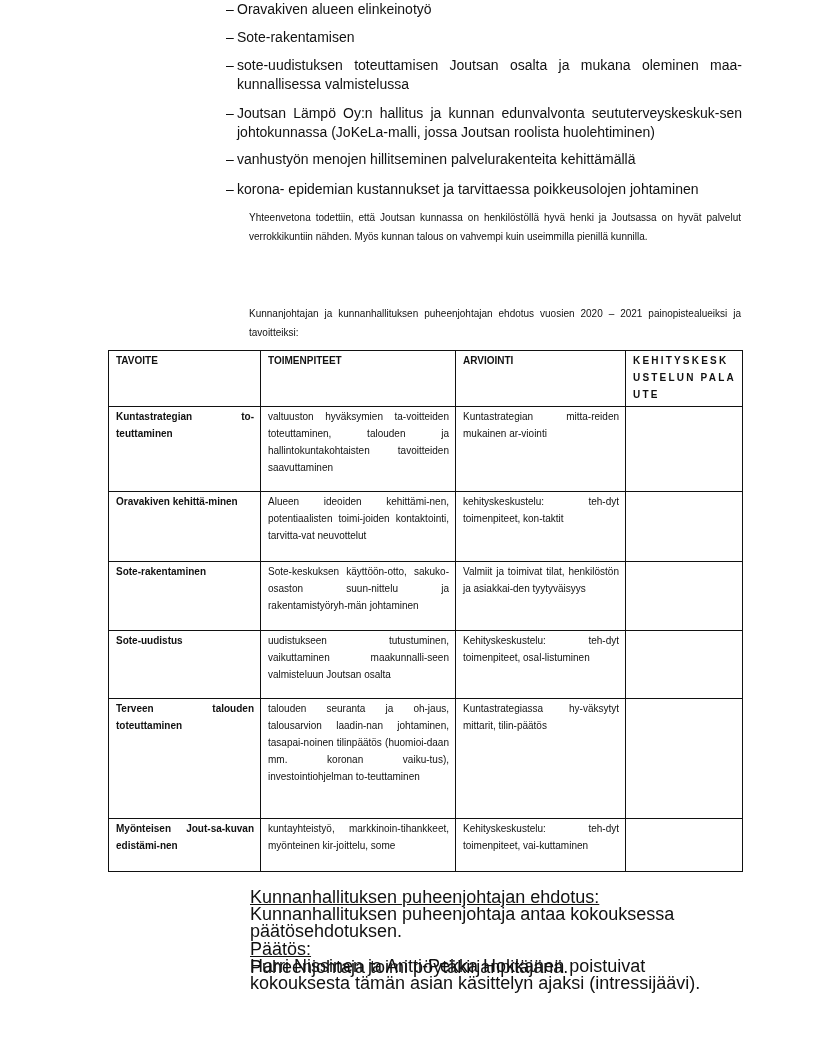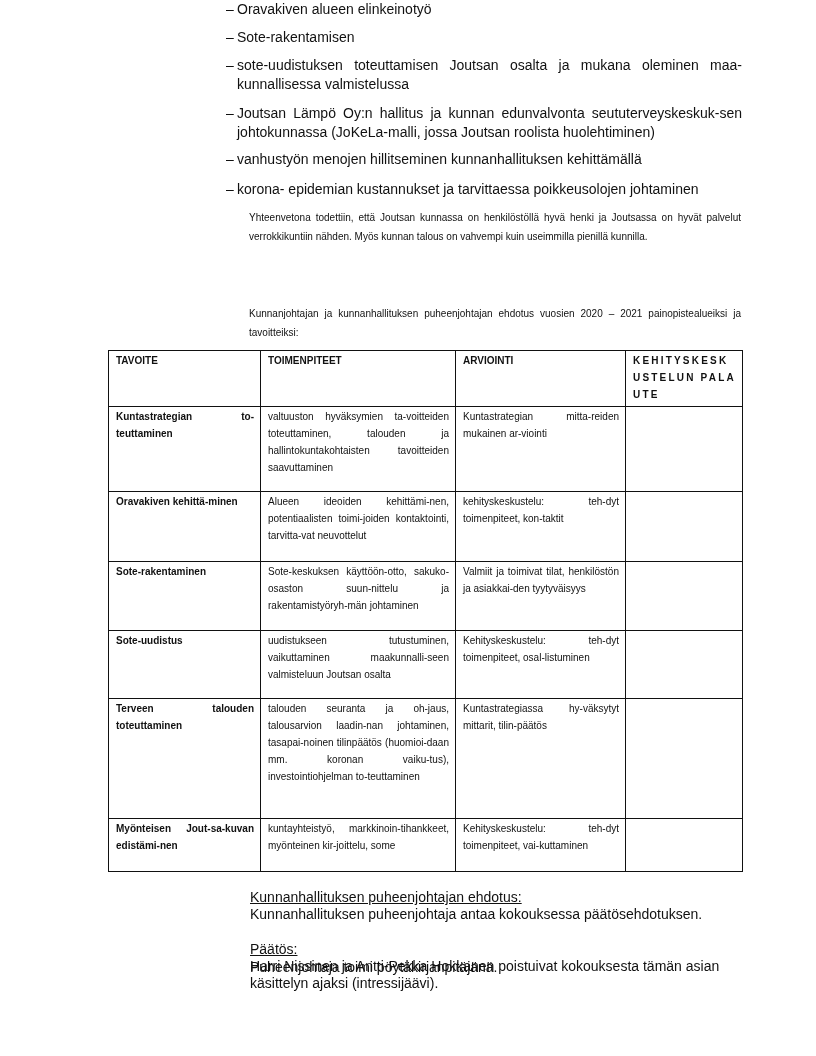--- a/index.html
+++ b/index.html
@@ -22,21 +22,21 @@
     border-collapse: collapse; table-layout: fixed; font-size: 10px;
   }
   table.goals td, table.goals th {
     border: 1.3px solid #111; vertical-align: top; padding: 1px 6px 1px 7px;
     line-height: 17px; text-align: justify; font-weight: normal;
   }
   table.goals th { font-weight: bold; text-align: left; }
   table.goals td.goal { font-weight: bold; }
   .hdr-spaced { letter-spacing: 2.2px; }
   .bottom {
-    position: absolute; left: 250px; width: 500px; font-size: 14px; line-height: 17px;
+    position: absolute; left: 250px; width: 500px; font-size: 18px; line-height: 17px;
   }
   .u { text-decoration: underline; }
 </style>
 </head>
 <body>
 
 <div class="bullet" style="top:0px;">
   <span class="dash">–</span>
   <span class="txt">Oravakiven alueen elinkeinotyö</span>
 </div>
@@ -47,21 +47,21 @@
 <div class="bullet" style="top:56px;">
   <span class="dash">–</span>
   <span class="txt">sote-uudistuksen toteuttamisen Joutsan osalta ja mukana oleminen maa-kunnallisessa valmistelussa</span>
 </div>
 <div class="bullet" style="top:104px;">
   <span class="dash">–</span>
   <span class="txt">Joutsan Lämpö Oy:n hallitus ja kunnan edunvalvonta seututerveyskeskuk-sen johtokunnassa (JoKeLa-malli, jossa Joutsan roolista huolehtiminen)</span>
 </div>
 <div class="bullet" style="top:150px;">
   <span class="dash">–</span>
-  <span class="txt">vanhustyön menojen hillitseminen kunnanhallituksen kehittämällä</span>
+  <span class="txt">vanhustyön menojen hillitseminen palvelurakenteita kehittämällä</span>
 </div>
 <div class="bullet" style="top:180px;">
   <span class="dash">–</span>
   <span class="txt">korona- epidemian kustannukset ja tarvittaessa poikkeusolojen johtaminen</span>
 </div>
 
 <div class="para" style="top:208px;">Yhteenvetona todettiin, että Joutsan kunnassa on henkilöstöllä hyvä henki ja Joutsassa on hyvät palvelut verrokkikuntiin nähden. Myös kunnan talous on vahvempi kuin useimmilla pienillä kunnilla.</div>
 
 <div class="para" style="top:304px;">Kunnanjohtajan ja kunnanhallituksen puheenjohtajan ehdotus vuosien 2020 – 2021 painopistealueiksi ja tavoitteiksi:</div>
 

